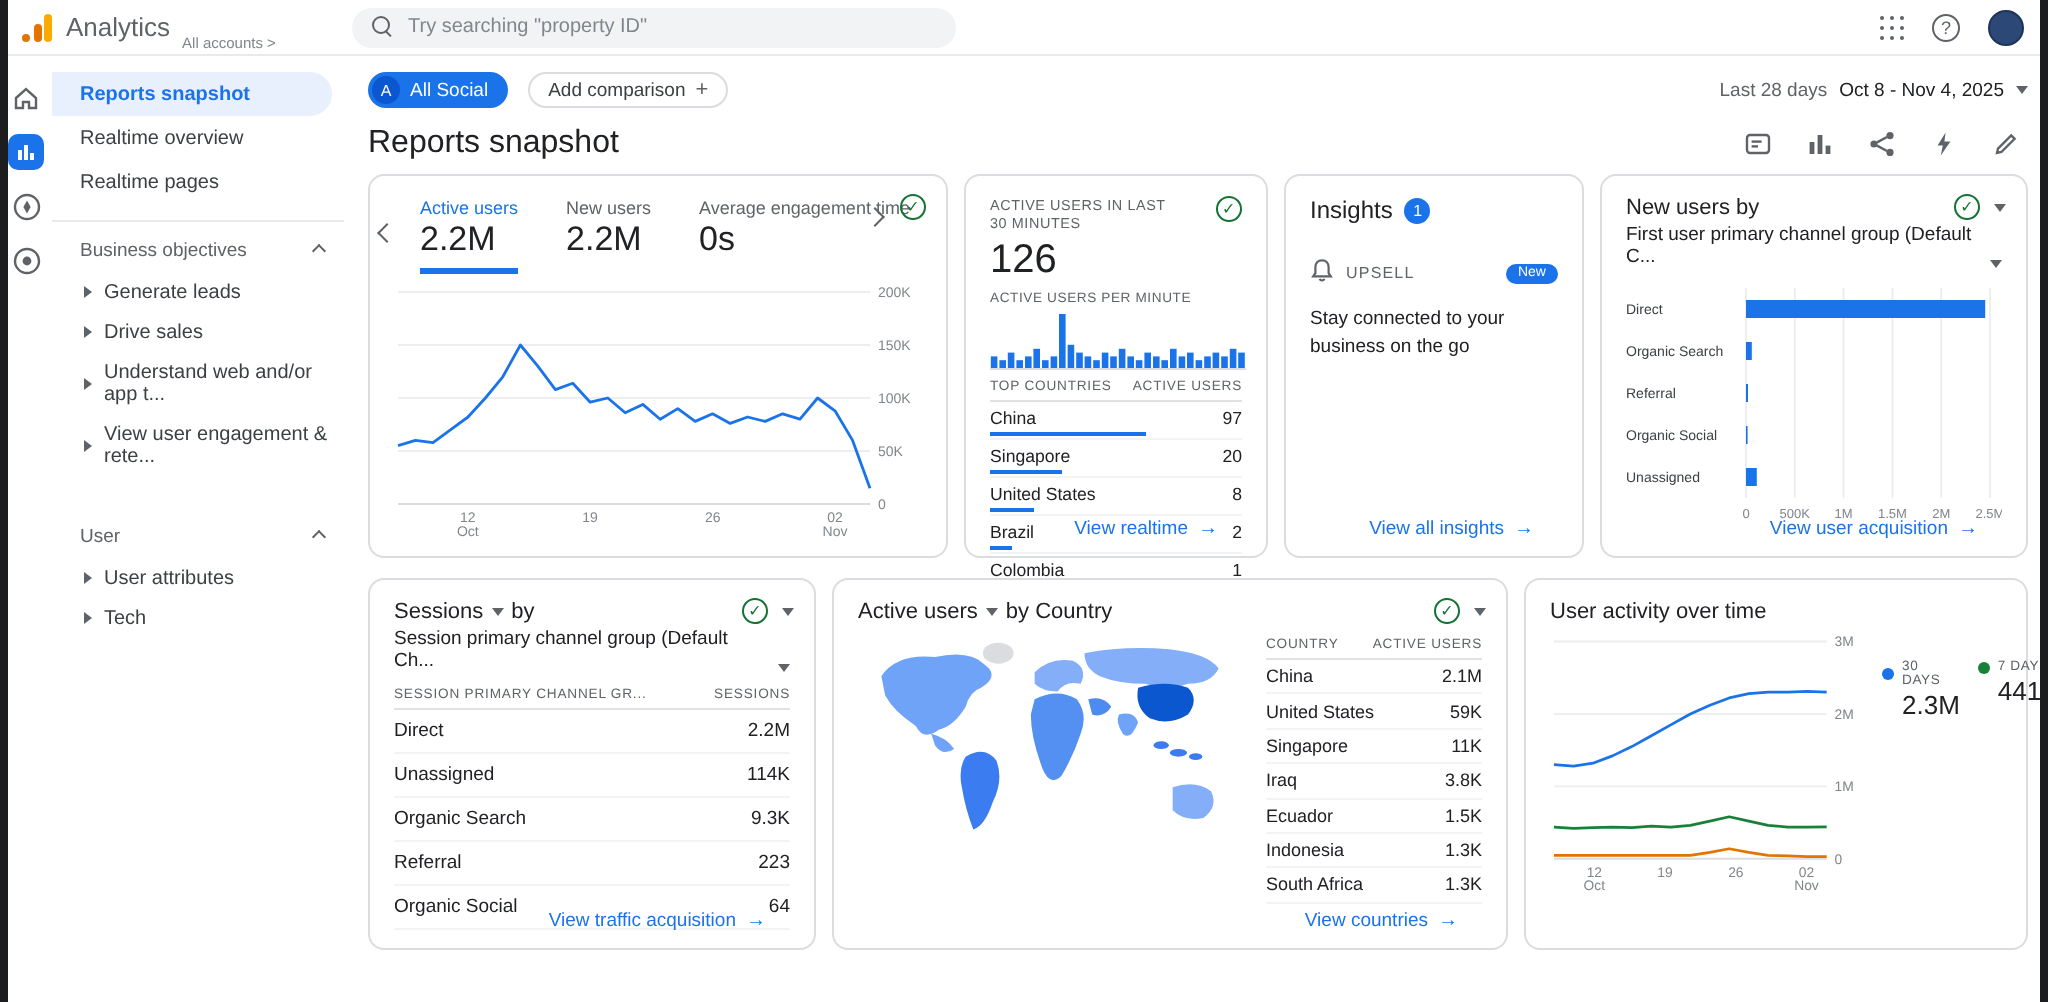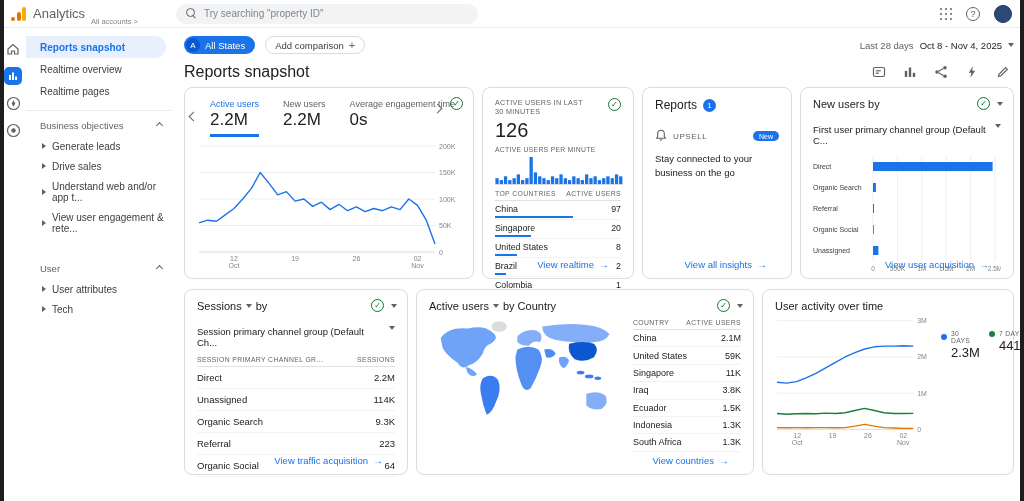--- a/index.html
+++ b/index.html
@@ -71,21 +71,21 @@
   .c4{flex:1;height:192px}
   .c5{width:224px;height:186px}
   .c6{flex:1;height:186px}
   .c7{width:252px;height:186px}
   .card-actions{position:absolute;top:9px;right:10px;display:flex;align-items:center;gap:7px;z-index:2}
   .check{width:13px;height:13px;border:1.4px solid #137333;border-radius:50%;display:inline-flex;align-items:center;justify-content:center;color:#137333;font-size:8px;cursor:pointer}
   .check::before{content:"✓"}
   .card-link{position:absolute;right:24px;bottom:8px;color:#1a73e8;font-size:9.5px;font-weight:500;display:flex;gap:5px;align-items:center;cursor:pointer}
   .arr::before{content:"→";font-size:10px}
   .card-title{font-size:11px;color:#202124}
-  .card-subtitle{font-size:9.5px;margin-top:14px;display:flex;align-items:flex-start;gap:4px;color:#202124;cursor:pointer}
+  .card-subtitle{font-size:9.5px;margin-top:2px;display:flex;align-items:flex-end;gap:4px;color:#202124;cursor:pointer}
   .row-title{display:flex;align-items:center;gap:4px}
 
   
   .metric-tabs{display:flex;gap:24px;margin:1px 0 4px 13px}
   .mtab{cursor:pointer;padding-bottom:4px;border-bottom:3px solid transparent}
   .mtab.active{border-bottom-color:#1a73e8}
   .mlabel{display:block;font-size:9px;color:#5f6368;margin-bottom:1px}
   .mtab.active .mlabel{color:#1a73e8}
   .mvalue{font-size:17px;color:#202124;line-height:1.15}
   .hchev{position:absolute;width:7px;height:7px;border-right:1.6px solid #5f6368;border-bottom:1.6px solid #5f6368;cursor:pointer}
@@ -243,21 +243,21 @@
           <span class="tri"></span>
           <span>Tech</span>
         </div>
     </div>
   </nav>
 
   <main>
     <div class="toolbar">
       <div class="chip-blue">
         <span class="chip-avatar">A</span>
-        <span>All States</span>
+        <span>All Social</span>
       </div>
       <div class="chip-outline">
         <span>Add comparison</span>
         <span class="plus"></span>
       </div>
       <div class="daterange">
         <span class="dr-label">Last 28 days</span>
         <span class="dr-value">Oct 8 - Nov 4, 2025</span>
         <span class="caret-down"></span>
       </div>
@@ -427,21 +427,21 @@
             </div>
         </div>
         <span class="card-link">
             <span>View realtime</span>
             <span class="arr"></span>
           </span>
       </section>
 
       <section class="card c3">
         <div class="ins-title">
-          <span>Reports</span>
+          <span>Insights</span>
           <span class="badge-circle">1</span>
         </div>
         <div class="upsell-row">
           <span>
             <svg width="12" height="12" viewBox="0 0 12 12">
                 <path d="M6,1.2 C3.9,1.2 2.7,2.6 2.7,4.6 V7.6 L1.6,9.2 H10.4 L9.3,7.6 V4.6 C9.3,2.6 8.1,1.2 6,1.2 Z" fill="none" stroke="#5f6368" stroke-width="1.1"></path>
                 <path d="M4.8,10.4 A1.3,1.3 0 0 0 7.2,10.4" fill="none" stroke="#5f6368" stroke-width="1.1"></path>
               </svg>
           </span>
           <span class="upsell-label">UPSELL</span>

